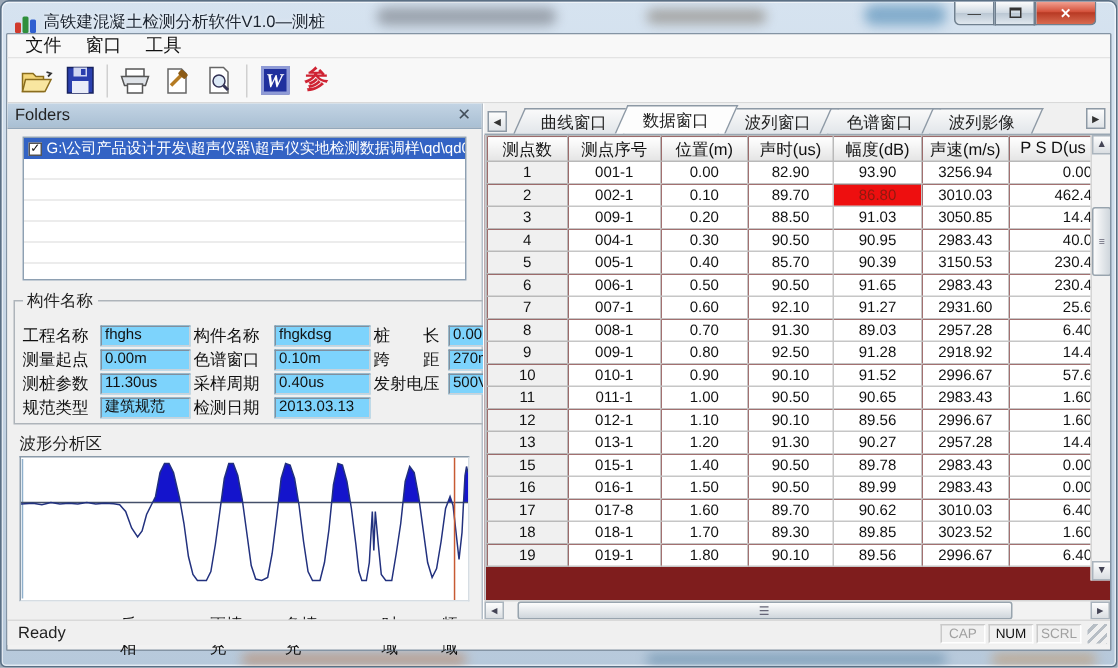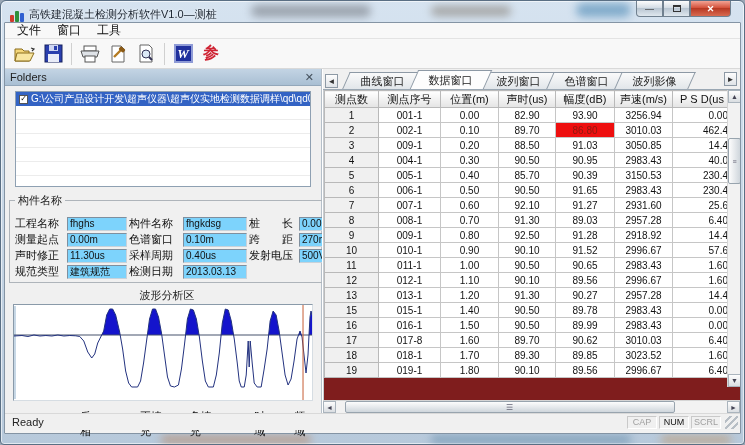--- a/index.html
+++ b/index.html
@@ -56,21 +56,21 @@
   .fcheck{width:9px;height:9px;background:#fff;border:1px solid #555;margin:0 3px 0 1px;flex:0 0 auto;
     display:flex;align-items:center;justify-content:center;font-size:8px;color:#111;line-height:8px;}
 
   .params{margin:6px 4px 0 4px;border:1px solid #aeb4ba;position:relative;padding:8px 4px 3px 5px;}
   .params legend{font-size:11px;padding:0 3px;color:#222;}
   .params-grid{display:grid;grid-template-columns:50px 60px 52px 64px 48px 62px;grid-auto-rows:15px;column-gap:2px;row-gap:1px;align-items:center;}
   .plabel{font-size:11px;color:#111;white-space:nowrap;overflow:hidden;}
   .pval{height:14px;border:1px solid;border-color:#7f8f9e #c8d2da #c8d2da #7f8f9e;background:#7dd3fc;
     font-size:10px;color:#111;padding:0 2px;line-height:12px;white-space:nowrap;overflow:hidden;}
 
-  .wave-title{font-size:11px;color:#222;margin:5px 0 1px 8px;text-align:center;}
+  .wave-title{font-size:11px;color:#222;margin:5px 0 1px 8px;}
   .wave-box{margin:0 8px;height:97px;background:#fff;border:1px solid;border-color:#8a9aa9 #d6dde3 #d6dde3 #8a9aa9;position:relative;}
   .wave-box svg{display:block;width:100%;height:100%;}
   .wave-ctrls{display:flex;align-items:center;margin:8px 0 0 62px;font-size:11px;color:#111;}
   .chk{width:10px;height:10px;border:1px solid #707e8a;background:#fff;margin-right:3px;flex:0 0 auto;}
   .rad{width:10px;height:10px;border:1px solid #707e8a;border-radius:50%;background:#fff;margin-right:3px;position:relative;flex:0 0 auto;}
   .rad.on::after{content:"";position:absolute;left:2px;top:2px;width:4px;height:4px;border-radius:50%;background:#111;}
   .wc-gap1{width:22px;}.wc-gap2{width:16px;}.wc-item{display:flex;align-items:center;margin-right:8px;}
 
   
   .right-panel{flex:1;position:relative;background:#f0f0f0;display:flex;flex-direction:column;border-left:1px solid #fff;}
@@ -220,21 +220,21 @@
               <div class="plabel">构件名称</div>
               <div class="pval">fhgkdsg</div>
               <div class="plabel">桩　　长</div>
               <div class="pval">0.00m</div>
               <div class="plabel">测量起点</div>
               <div class="pval">0.00m</div>
               <div class="plabel">色谱窗口</div>
               <div class="pval">0.10m</div>
               <div class="plabel">跨　　距</div>
               <div class="pval">270mm</div>
-              <div class="plabel">声时修正</div>
+              <div class="plabel">测桩参数</div>
               <div class="pval">11.30us</div>
               <div class="plabel">采样周期</div>
               <div class="pval">0.40us</div>
               <div class="plabel">发射电压</div>
               <div class="pval">500V</div>
               <div class="plabel">规范类型</div>
               <div class="pval">建筑规范</div>
               <div class="plabel">检测日期</div>
               <div class="pval">2013.03.13</div>
             </div>

